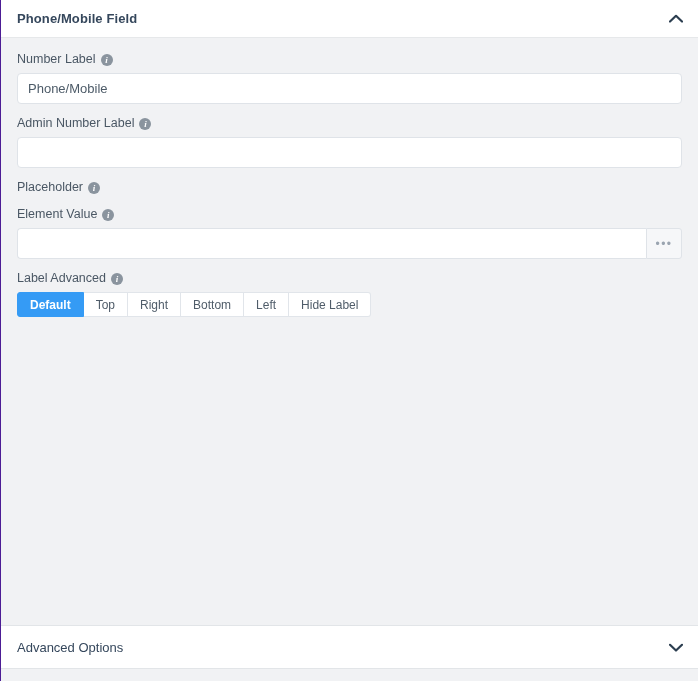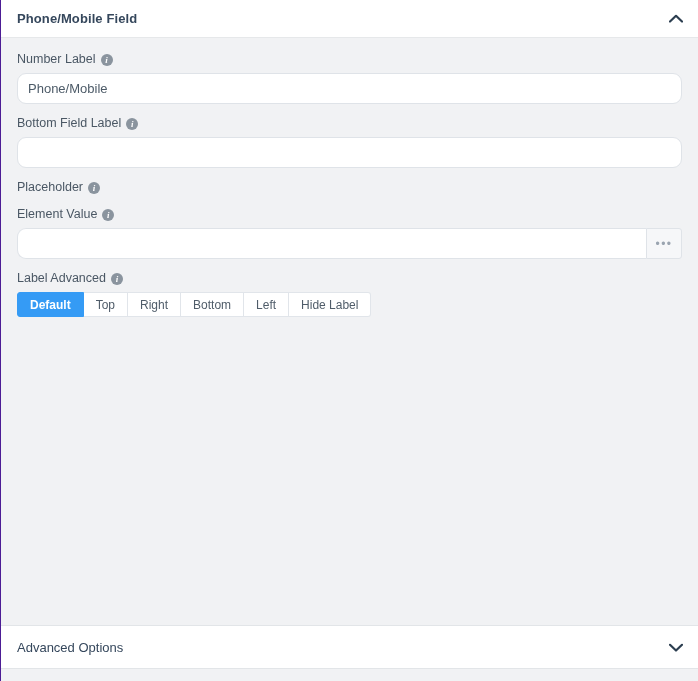--- a/index.html
+++ b/index.html
@@ -69,21 +69,21 @@
     font-family: "Liberation Serif", serif;
     margin-left: 5px;
     line-height: 12px;
     cursor: help;
     flex: 0 0 auto;
   }
 
   .txtinput {
     width: 100%; height: 31px;
     border: 1px solid #dfe3e8;
-    border-radius: 9px;
+    border-radius: 4px;
     background: #ffffff;
     padding: 0 10px;
     font-size: 13px;
     color: #4d5b68;
     font-family: "Liberation Sans", sans-serif;
     outline: none;
   }
   .txtinput::placeholder { color: #b4bcc4; }
 
   .input-group { display: flex; width: 100%; }
@@ -170,21 +170,21 @@
     <div class="field">
       <div class="flabel">
         <span>Number Label</span>
         <span class="info">i</span>
       </div>
       <input class="txtinput" type="text" value="Phone/Mobile" style="">
     </div>
 
     <div class="field">
       <div class="flabel">
-        <span>Bottom Field Label</span>
+        <span>Admin Number Label</span>
         <span class="info">i</span>
       </div>
       <input class="txtinput" type="text" value="" style="">
     </div>
 
     <div class="field">
       <div class="flabel">
         <span>Placeholder</span>
         <span class="info">i</span>
       </div>

